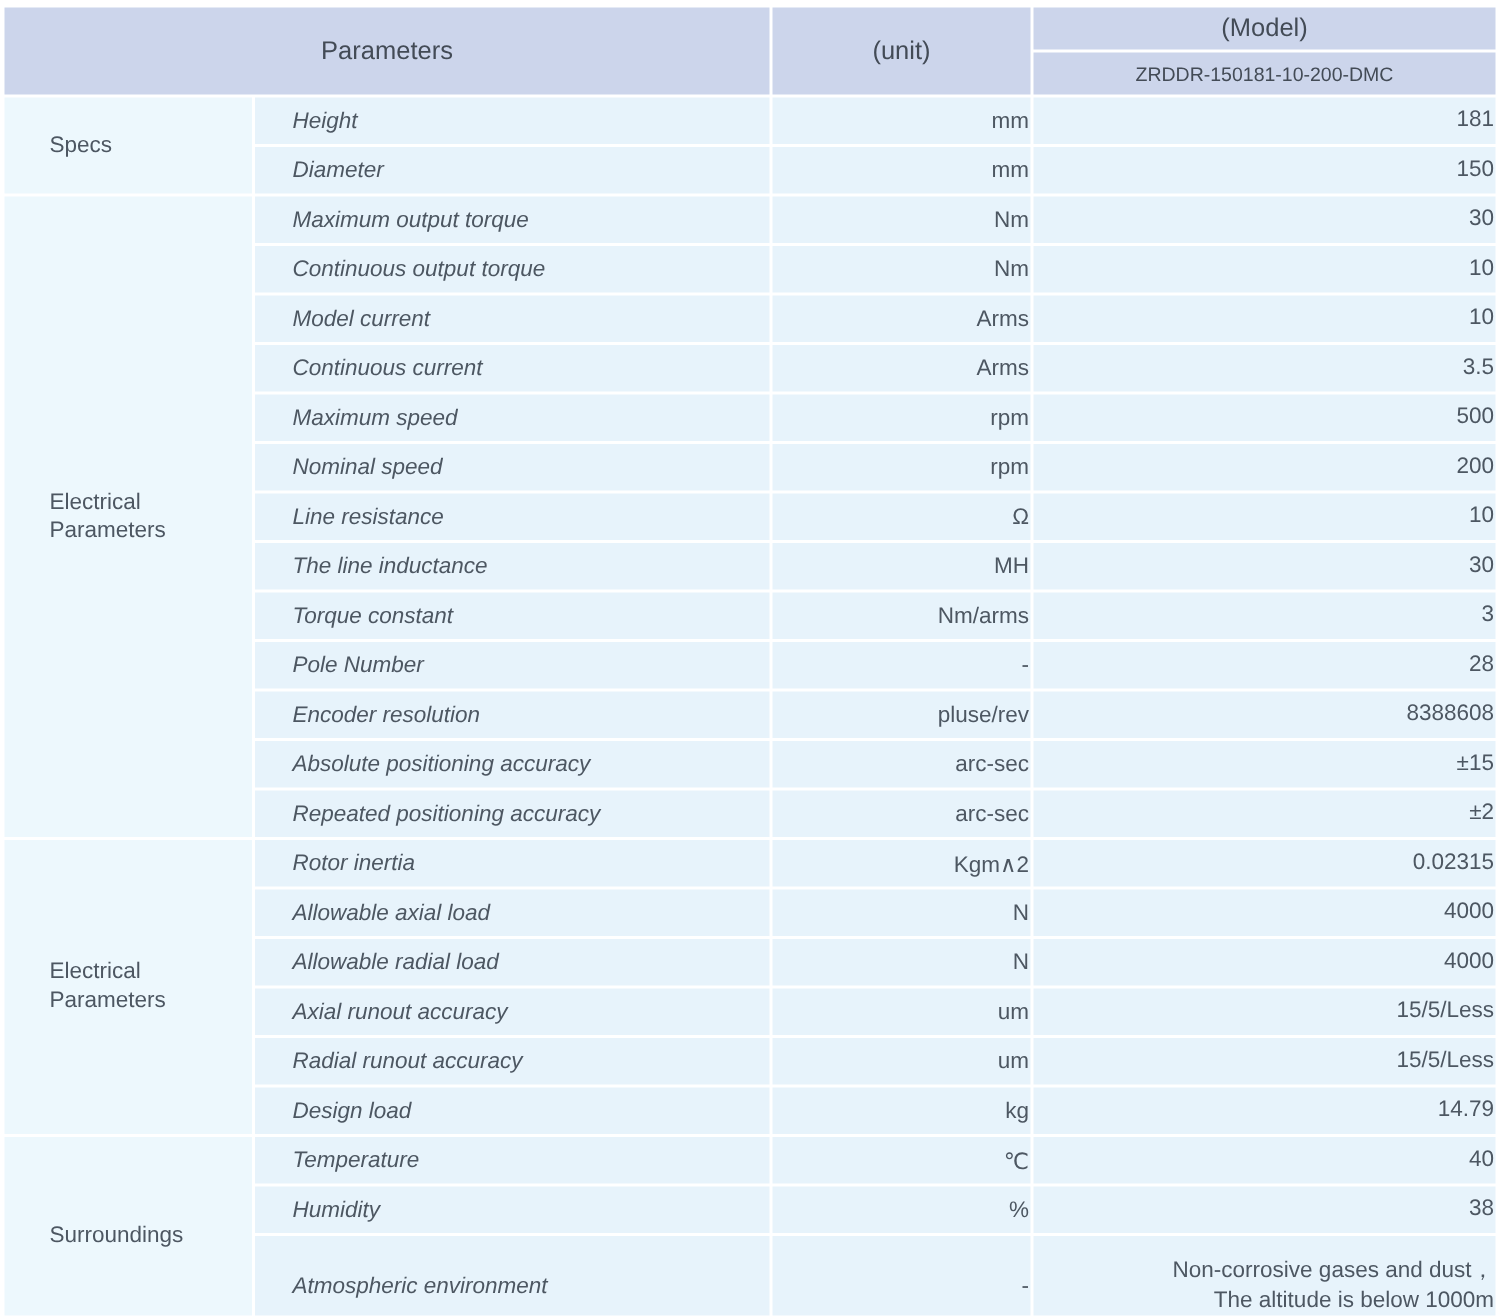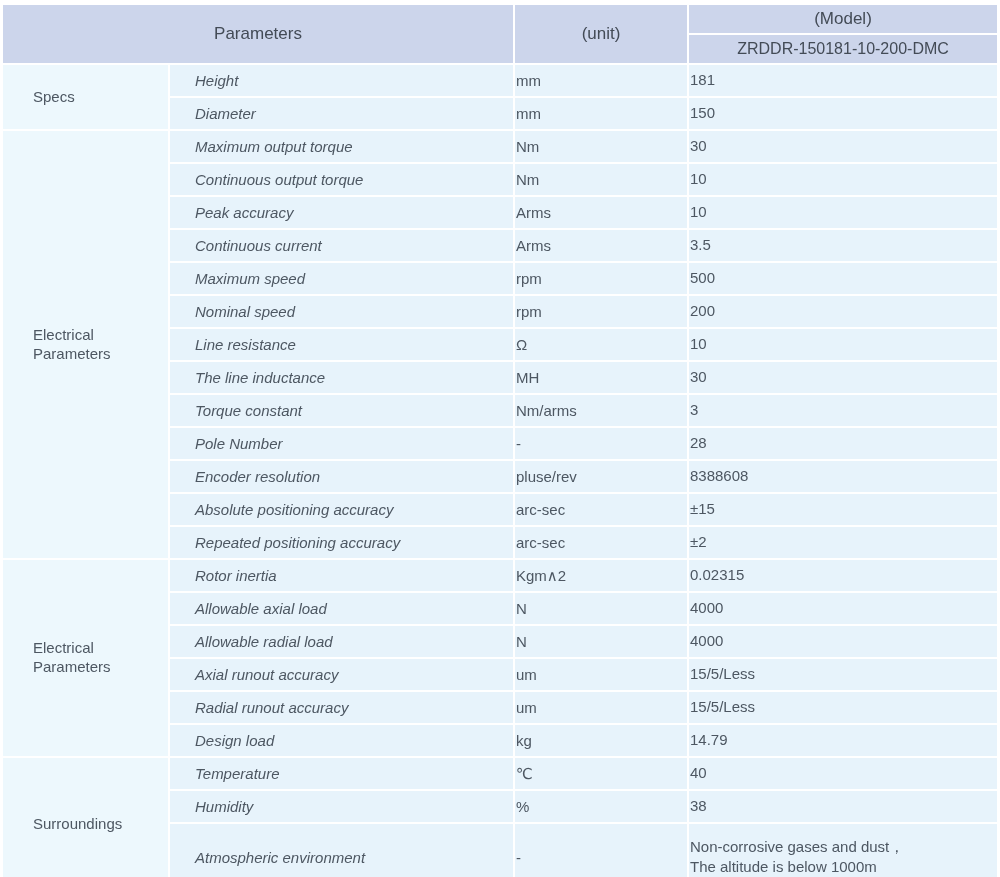--- a/index.html
+++ b/index.html
@@ -29,42 +29,42 @@
     overflow: hidden;
   }
   th.hdr {
     background: var(--header-bg, #ccd5eb);
     color: var(--header-text, #434b56);
     font-size: 17px;
     text-align: center;
     height: 26px;
   }
   th.model-sub {
-    font-size: 16px;
+    font-size: 13px;
     height: 26px;
   }
   td {
     background: var(--cell-bg, #e7f3fb);
     color: var(--cell-text, #4d5762);
     font-size: 15px;
     height: 29px;
   }
   td.group-cell {
     background: var(--group-bg, #edf8fd);
     text-align: left;
     padding: 0 30px;
     line-height: 1.25;
   }
   td.param-cell {
     text-align: left;
     padding-left: 25px;
     font-style: italic;
   }
   td.unit-cell, td.value-cell {
-    text-align: left;
+    text-align: right;
   }
   td.value-cell {
     line-height: 1.35;
   }
   tr.tall td {
     height: 64px;
   }
 </style>
 </head>
 <body>
@@ -104,21 +104,21 @@
           <td class="param-cell">Maximum output torque</td>
           <td class="unit-cell">Nm</td>
           <td class="value-cell">30</td>
         </tr>
         <tr>
           <td class="param-cell">Continuous output torque</td>
           <td class="unit-cell">Nm</td>
           <td class="value-cell">10</td>
         </tr>
         <tr>
-          <td class="param-cell">Peak accuracy</td>
+          <td class="param-cell">Model current</td>
           <td class="unit-cell">Arms</td>
           <td class="value-cell">10</td>
         </tr>
         <tr>
           <td class="param-cell">Continuous current</td>
           <td class="unit-cell">Arms</td>
           <td class="value-cell">3.5</td>
         </tr>
         <tr>
           <td class="param-cell">Maximum speed</td>

